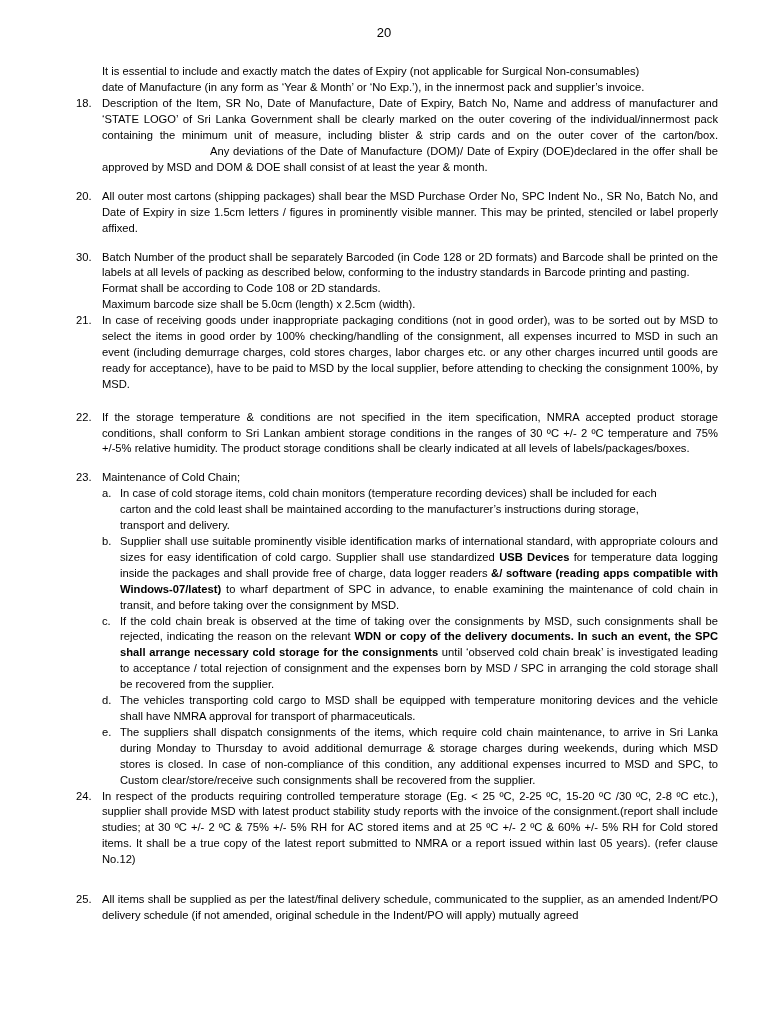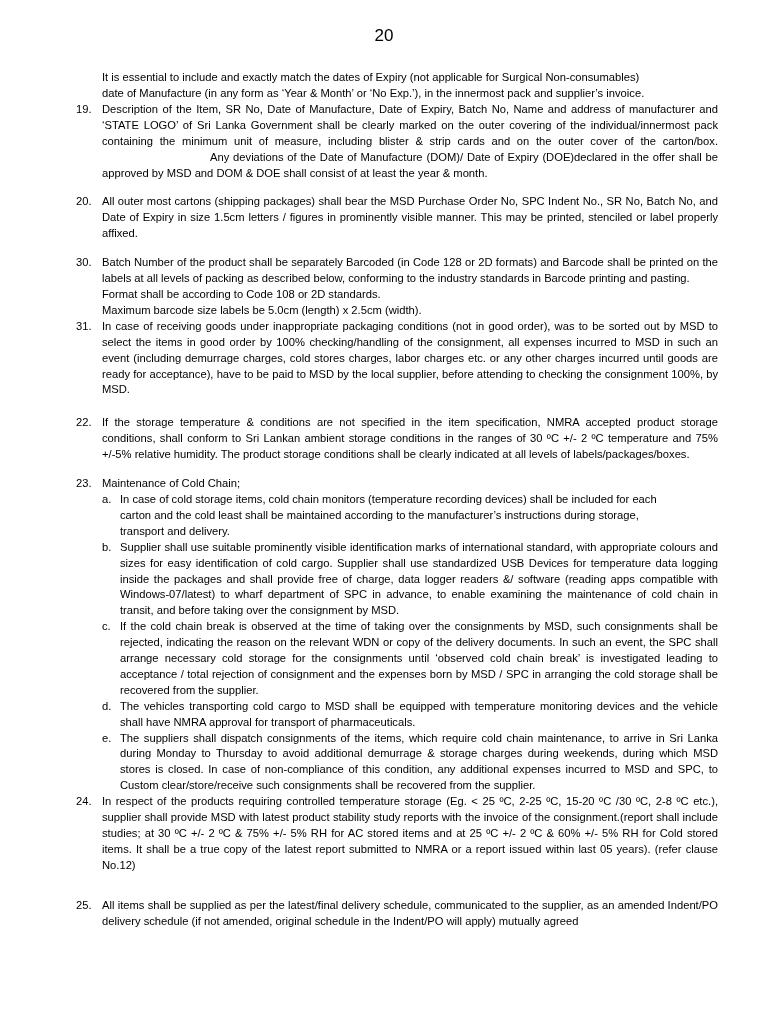--- a/index.html
+++ b/index.html
@@ -18,21 +18,21 @@
   }
   .page {
     position: relative;
     width: 768px;
     height: 1024px;
     padding: 0;
     box-sizing: border-box;
   }
   .page-number {
     text-align: center;
-    font-size: 17px;
+    font-size: 13px;
     margin-top: 24px;
     margin-bottom: 22px;
   }
   .content {
     padding-left: 76px;
     padding-right: 50px;
   }
   p {
     margin: 0;
     text-align: justify;
@@ -63,66 +63,66 @@
     text-align: justify;
   }
   .gap-s { height: 7px; }
   .gap-m { height: 13px; }
   .gap-l { height: 17px; }
   .underline-head {
     text-decoration: underline;
     font-weight: bold;
   }
   .bold {
-    font-weight: normal;
+    font-weight: bold;
   }
   .wide-gap {
     display: inline-block;
     width: 108px;
   }
 </style>
 </head>
 <body>
 
 <div class="page">
 
   <div class="page-number">20</div>
 
   <div class="content">
 
     <p class="plain-indent">It is essential to include and exactly match the dates of Expiry (not applicable for Surgical Non-consumables)</p>
     <p class="plain-indent">date of Manufacture (in any form as ‘Year &amp; Month’ or ‘No Exp.’), in the innermost pack and supplier’s invoice.</p>
 
     <div class="hang">
-      <div class="num">19.</div>
+      <div class="num">18.</div>
       <div class="body">
         <span>Description of the Item, SR No, Date of Manufacture, Date of Expiry, Batch No, Name and address of manufacturer and ‘STATE LOGO’ of Sri Lanka Government shall be clearly marked on the outer covering of the individual/innermost pack containing the minimum unit of measure, including blister &amp; strip cards and on the outer cover of the carton/box.</span><span class="wide-gap"></span><span>Any deviations of the Date of Manufacture (DOM)/ Date of Expiry (DOE)declared in the offer shall be approved by MSD and DOM &amp; DOE shall consist of at least the year &amp; month.</span>
       </div>
     </div>
 
     <div class="gap-m"></div>
 
     <div class="hang">
       <div class="num">20.</div>
       <div class="body">All outer most cartons (shipping packages) shall bear the MSD Purchase Order No, SPC Indent No., SR No, Batch No, and Date of Expiry in size 1.5cm letters / figures in prominently visible manner. This may be printed, stenciled or label properly affixed.</div>
     </div>
 
     <div class="gap-m"></div>
 
     <div class="hang">
       <div class="num">30.</div>
       <div class="body">
         <div>Batch Number of the product shall be separately Barcoded (in Code 128 or 2D formats) and Barcode shall be printed on the labels at all levels of packing as described below, conforming to the industry standards in Barcode printing and pasting.</div>
         <div>Format shall be according to Code 108 or 2D standards.</div>
-        <div>Maximum barcode size labels be 5.0cm (length) x 2.5cm (width).</div>
+        <div>Maximum barcode size shall be 5.0cm (length) x 2.5cm (width).</div>
       </div>
     </div>
 
     <div class="hang">
-      <div class="num">31.</div>
+      <div class="num">21.</div>
       <div class="body">In case of receiving goods under inappropriate packaging conditions (not in good order), was to be sorted out by MSD to select the items in good order by 100% checking/handling of the consignment, all expenses incurred to MSD in such an event (including demurrage charges, cold stores charges, labor charges etc. or any other charges incurred until goods are ready for acceptance), have to be paid to MSD by the local supplier, before attending to checking the consignment 100%, by MSD.</div>
     </div>
 
     <div class="gap-l"></div>
 
 
 
     <div class="hang">
       <div class="num">22.</div>
       <div class="body">If the storage temperature &amp; conditions are not specified in the item specification, NMRA accepted product storage conditions, shall conform to Sri Lankan ambient storage conditions in the ranges of 30 ºC +/- 2 ºC temperature and 75% +/-5% relative humidity. The product storage conditions shall be clearly indicated at all levels of labels/packages/boxes.</div>

